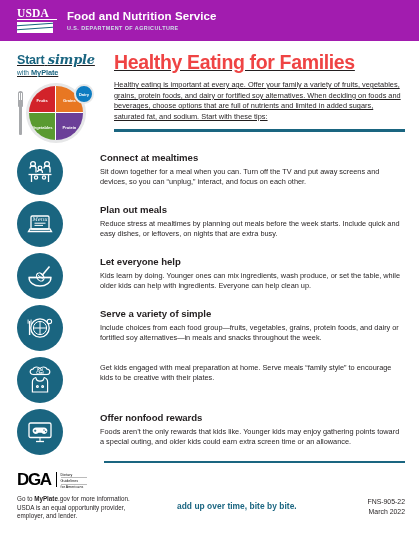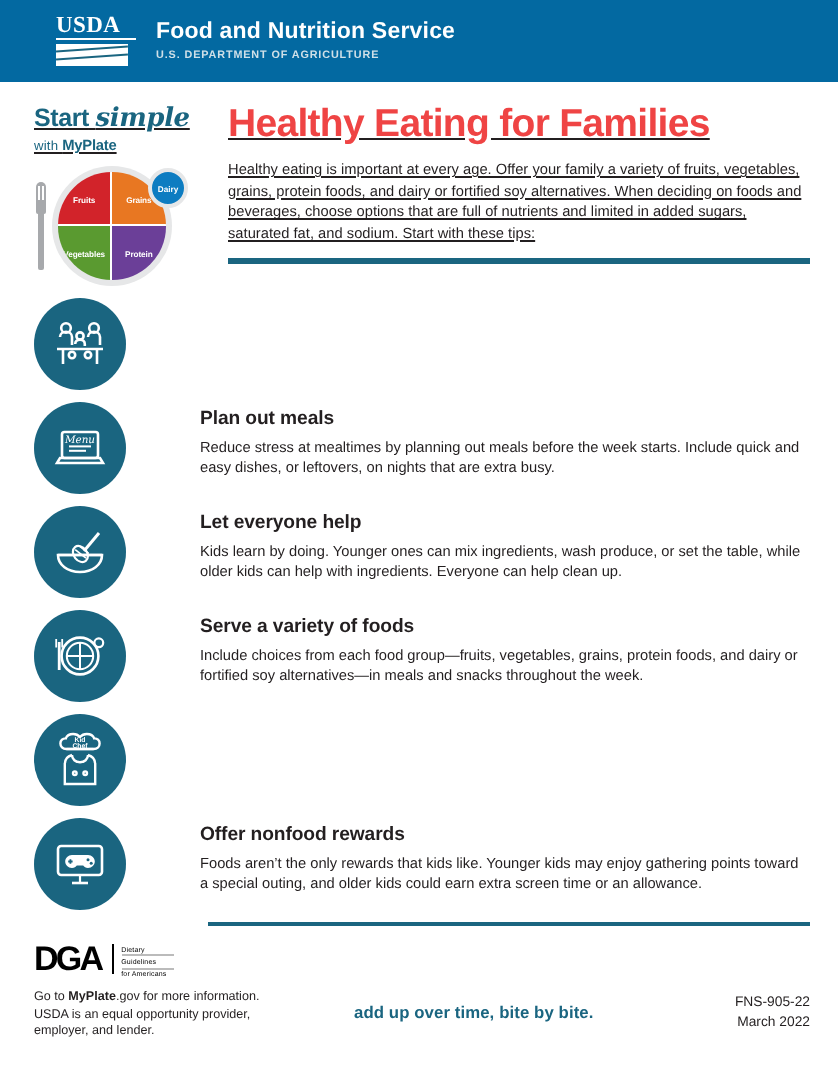--- a/index.html
+++ b/index.html
@@ -8,24 +8,24 @@
     font-family: "Liberation Sans", sans-serif;
     background:#ffffff;
     color:#231f20;
     overflow:hidden;
   }
   .page { position:relative; width:419px; height:545px; background:#fff; }
 
   
   .usda-band {
     height:41px;
-    background:#0369a1;
+    background:#a21caf;
     display:flex;
     align-items:center;
-    padding-left:28px;
+    padding-left:17px;
   }
   .usda-logo { display:flex; align-items:center; }
   .usda-mark {
     width:40px; height:26px;
     display:flex; flex-direction:column; justify-content:flex-start;
   }
   .usda-mark .wordmark {
     font-family:"Liberation Serif", serif;
     font-weight:bold;
     font-size:11.5px;
@@ -348,20 +348,24 @@
             <path d="M19 11.5c0-1.6 1.4-2.6 3-2.6s3 1 3 2.6v4"></path>
           <circle cx="15" cy="11" r="1.8"></circle>
             <path d="M12.6 15c0-1.3 1.1-2.2 2.4-2.2s2.4.9 2.4 2.2v1"></path>
           <line x1="3.5" y1="17.5" x2="26.5" y2="17.5"></line>
           <line x1="6.5" y1="17.8" x2="6.5" y2="25"></line>
           <line x1="23.5" y1="17.8" x2="23.5" y2="25"></line>
           <circle cx="11" cy="20.5" r="1.6"></circle>
             <circle cx="19" cy="20.5" r="1.6"></circle>
         </svg>
       </div>
+      <div class="tip-body">
+        <div class="tip-title">Connect at mealtimes</div>
+        <div class="tip-text">Sit down together for a meal when you can. Turn off the TV and put away screens and devices, so you can “unplug,” interact, and focus on each other.</div>
+      </div>
     </div>
 
     <div class="tip">
       <div class="tip-icon">
         <svg width="30" height="30" viewBox="0 0 30 30" fill="none" stroke="#ffffff" stroke-width="1.3">
           <rect x="6" y="7" width="18" height="13" rx="1.2"></rect>
           <path d="M3.5 22.5h23l-1.5-2.5H5z"></path>
           <line x1="9.5" y1="14.2" x2="20.5" y2="14.2" stroke-width="1"></line>
           <line x1="9.5" y1="16.4" x2="18" y2="16.4" stroke-width="1"></line>
           <text x="15" y="12.4" fill="#ffffff" stroke="none" font-size="5.2" font-style="italic" font-family="DejaVu Serif, serif" text-anchor="middle">Menu</text>
@@ -395,39 +399,40 @@
           <circle cx="15" cy="15" r="9.2"></circle>
           <circle cx="15" cy="15" r="6.6" stroke-width="1"></circle>
           <line x1="15" y1="8.4" x2="15" y2="21.6" stroke-width="1"></line>
           <line x1="8.4" y1="15" x2="21.6" y2="15" stroke-width="1"></line>
           <circle cx="24.4" cy="8.4" r="2.2" stroke-width="1.1"></circle>
           <line x1="4.6" y1="8" x2="4.6" y2="22" stroke-width="1.4"></line>
           <path d="M3.1 6.5v4.2M6.1 6.5v4.2" stroke-width="0.9"></path>
         </svg>
       </div>
       <div class="tip-body">
-        <div class="tip-title">Serve a variety of foods</div>
+        <div class="tip-title">Serve a variety of simple</div>
         <div class="tip-text">Include choices from each food group—fruits, vegetables, grains, protein foods, and dairy or fortified soy alternatives—in meals and snacks throughout the week.</div>
       </div>
     </div>
 
     <div class="tip">
       <div class="tip-icon">
         <svg width="30" height="30" viewBox="0 0 30 30" fill="none" stroke="#ffffff" stroke-width="1.2">
           <path d="M8.2 9.5c-1.9 0-3-1.3-3-2.8s1.2-2.6 2.7-2.5C8.4 2.8 9.9 2 11.6 2c1.4 0 2.6.6 3.4 1.5C15.8 2.6 17 2 18.4 2c1.7 0 3.2.8 3.7 2.2 1.5-.1 2.7 1 2.7 2.5s-1.1 2.8-3 2.8z"></path>
           <line x1="8.2" y1="9.5" x2="21.8" y2="9.5"></line>
           <text x="15" y="6.1" fill="#ffffff" stroke="none" font-size="3.4" font-weight="bold" font-family="Liberation Sans, sans-serif" text-anchor="middle">Kid</text>
           <text x="15" y="9.2" fill="#ffffff" stroke="none" font-size="3.4" font-weight="bold" font-family="Liberation Sans, sans-serif" text-anchor="middle">Chef</text>
           <path d="M11 12.5c-2.2.6-3.6 2.3-3.6 4.6V27h15.2V17.1c0-2.3-1.4-4-3.6-4.6"></path>
           <path d="M11 12.5c0 2.2 1.8 3.6 4 3.6s4-1.4 4-3.6"></path>
           <circle cx="12.4" cy="21.6" r="0.9"></circle>
             <circle cx="17.6" cy="21.6" r="0.9"></circle>
         </svg>
       </div>
       <div class="tip-body">
+        <div class="tip-text">Get kids engaged with meal preparation at home. Serve meals “family style” to encourage kids to be creative with their plates.</div>
       </div>
     </div>
 
     <div class="tip">
       <div class="tip-icon">
         <svg width="30" height="30" viewBox="0 0 30 30" fill="none" stroke="#ffffff" stroke-width="1.3">
           <rect x="4" y="6" width="22" height="14.5" rx="1.6"></rect>
           <line x1="11" y1="24.5" x2="19" y2="24.5"></line>
           <line x1="15" y1="20.8" x2="15" y2="24.3" stroke-width="1.1"></line>
           <path d="M11 10.5h8c1.9 0 3.4 1.5 3.4 3.3s-1.5 3.2-3.4 3.2c-1.2 0-1.8-.6-2.4-1.2h-3.2c-.6.6-1.2 1.2-2.4 1.2-1.9 0-3.4-1.4-3.4-3.2s1.5-3.3 3.4-3.3z" fill="#ffffff" stroke="none"></path>

